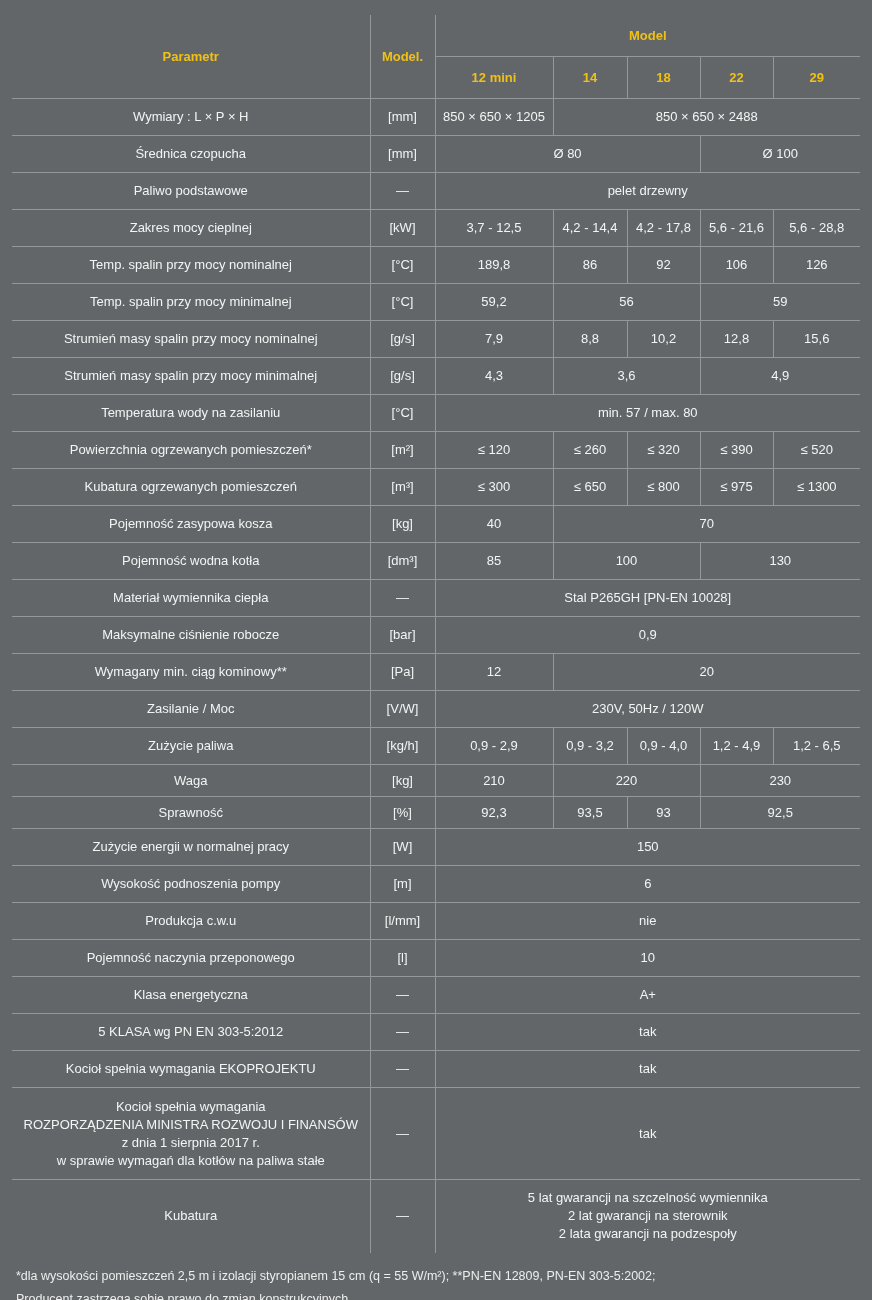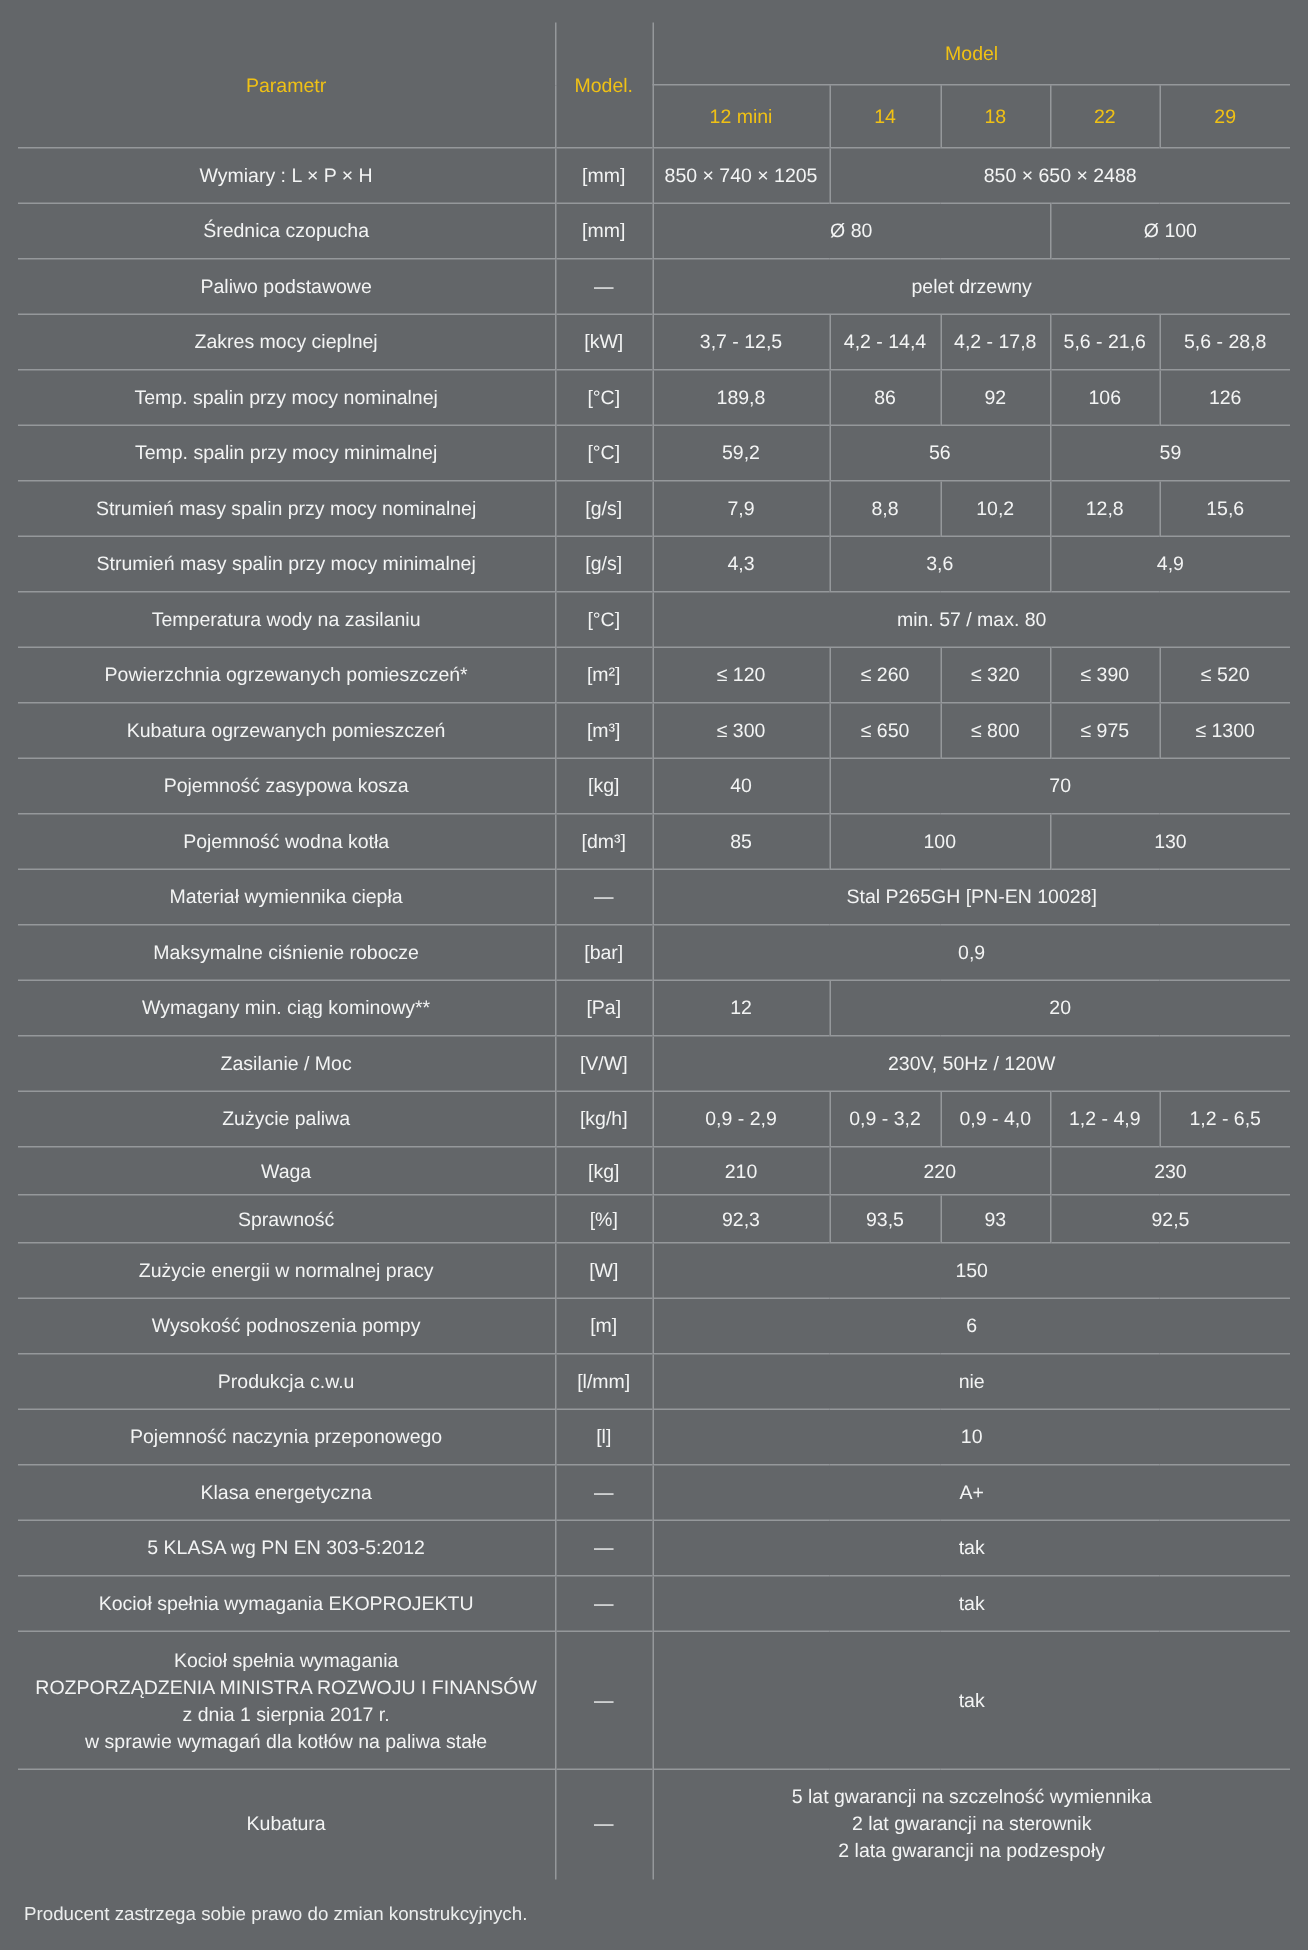--- a/index.html
+++ b/index.html
@@ -26,21 +26,21 @@
     font-size:13px;
     font-weight:400;
     text-align:center;
     vertical-align:middle;
     line-height:18px;
     padding:2px 5px;
     overflow:hidden;
   }
   thead th{
     color:var(--yellow);
-    font-weight:400;
+    font-weight:700;
     height:37px;
   }
   thead th.hdr-param{border-right:1px solid var(--line);}
   thead th.hdr-unit{border-right:1px solid var(--line);}
   thead th.hdr-model{border-bottom:1px solid var(--line);}
   thead th.model-col{border-left:1px solid var(--line);}
   thead th.model-col:first-child{border-left:0;}
   tbody tr{height:37px;}
   tbody td{border-top:1px solid var(--line);}
   td.unit{border-left:1px solid var(--line);border-right:1px solid var(--line);}
@@ -78,21 +78,21 @@
         <th class="model-col">14</th>
         <th class="model-col">18</th>
         <th class="model-col">22</th>
         <th class="model-col">29</th>
       </tr>
     </thead>
     <tbody>
         <tr>
           <td class="param">Wymiary : L × P × H</td>
           <td class="unit">[mm]</td>
-          <td class="val">850 × 740 × 1205</td>
+          <td class="val">850 × 650 × 1205</td>
           <td class="val" colspan="4">850 × 650 × 2488</td>
         </tr>
         <tr>
           <td class="param">Średnica czopucha</td>
           <td class="unit">[mm]</td>
           <td class="val" colspan="3">Ø 80</td>
           <td class="val" colspan="2">Ø 100</td>
         </tr>
         <tr>
           <td class="param">Paliwo podstawowe</td>
@@ -268,15 +268,16 @@
           <td class="param">Kubatura</td>
           <td class="unit">—</td>
           <td class="val" colspan="5">5 lat gwarancji na szczelność wymiennika
 2 lat gwarancji na sterownik
 2 lata gwarancji na podzespoły</td>
         </tr>
       </tbody>
   </table>
 
   <div class="footnotes">
+    <div>*dla wysokości pomieszczeń 2,5 m i izolacji styropianem 15 cm (q = 55 W/m²); **PN-EN 12809, PN-EN 303-5:2002;</div>
     <div>Producent zastrzega sobie prawo do zmian konstrukcyjnych.</div>
   </div>
 </div>
 
 </body></html>

